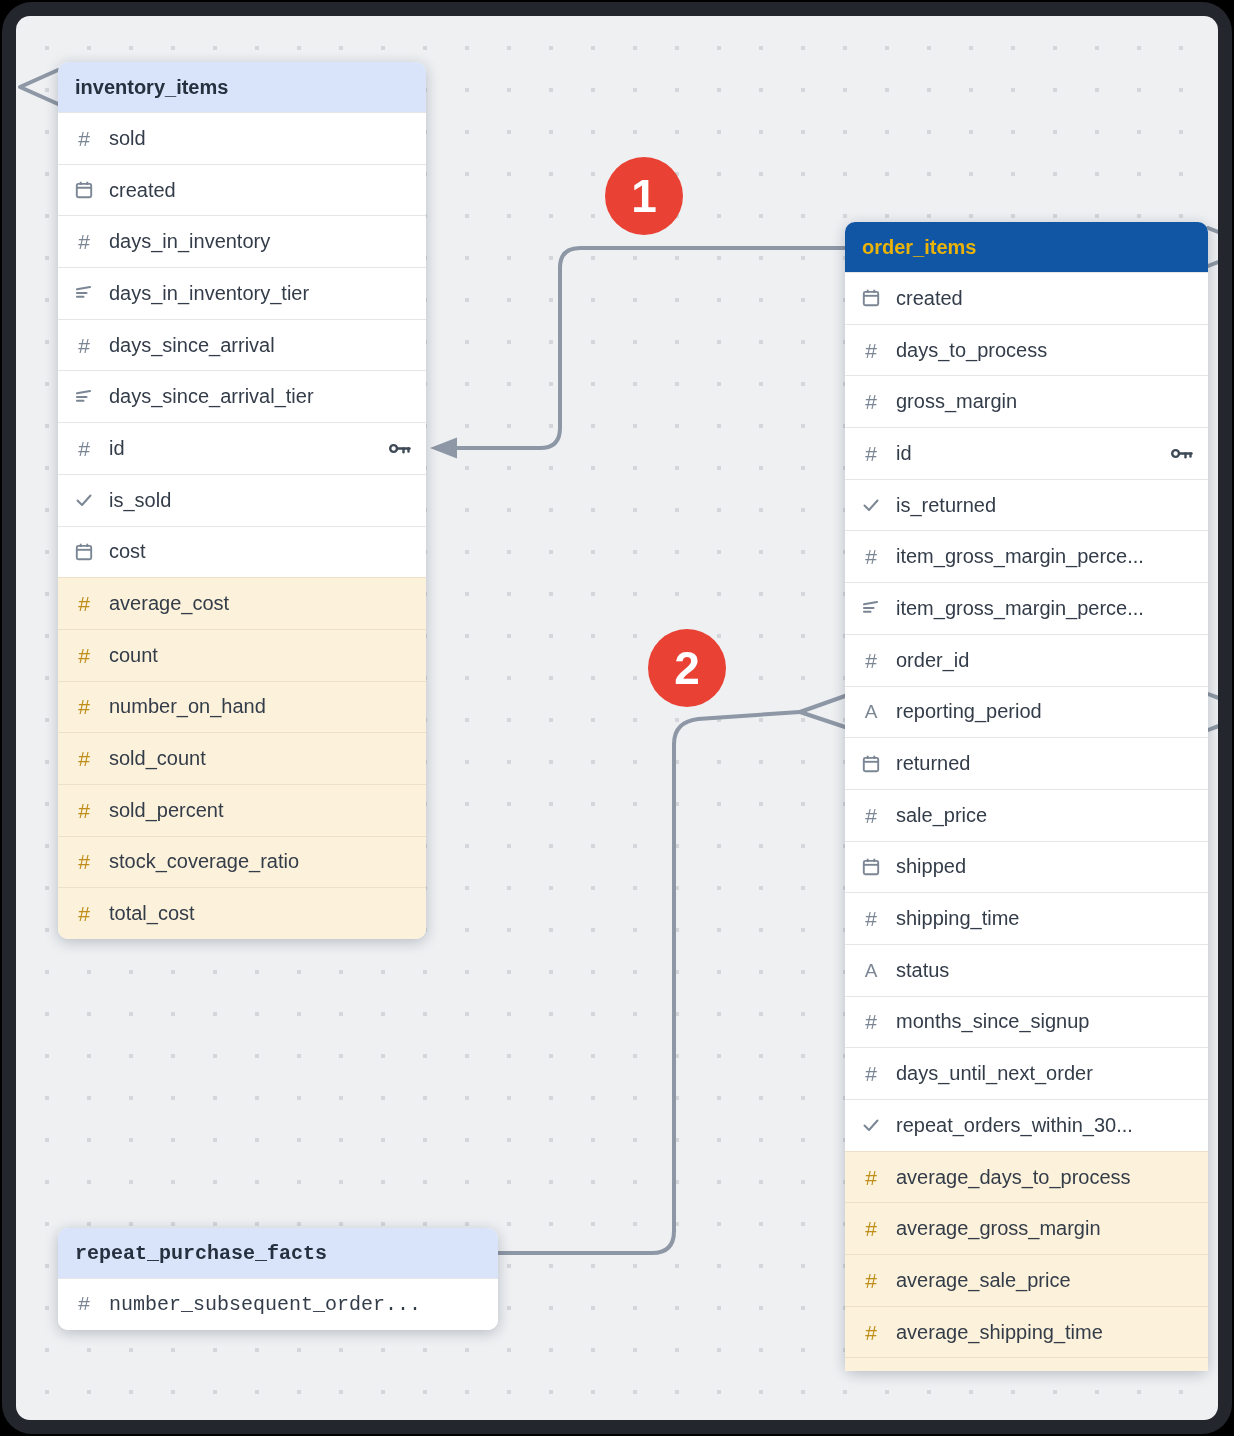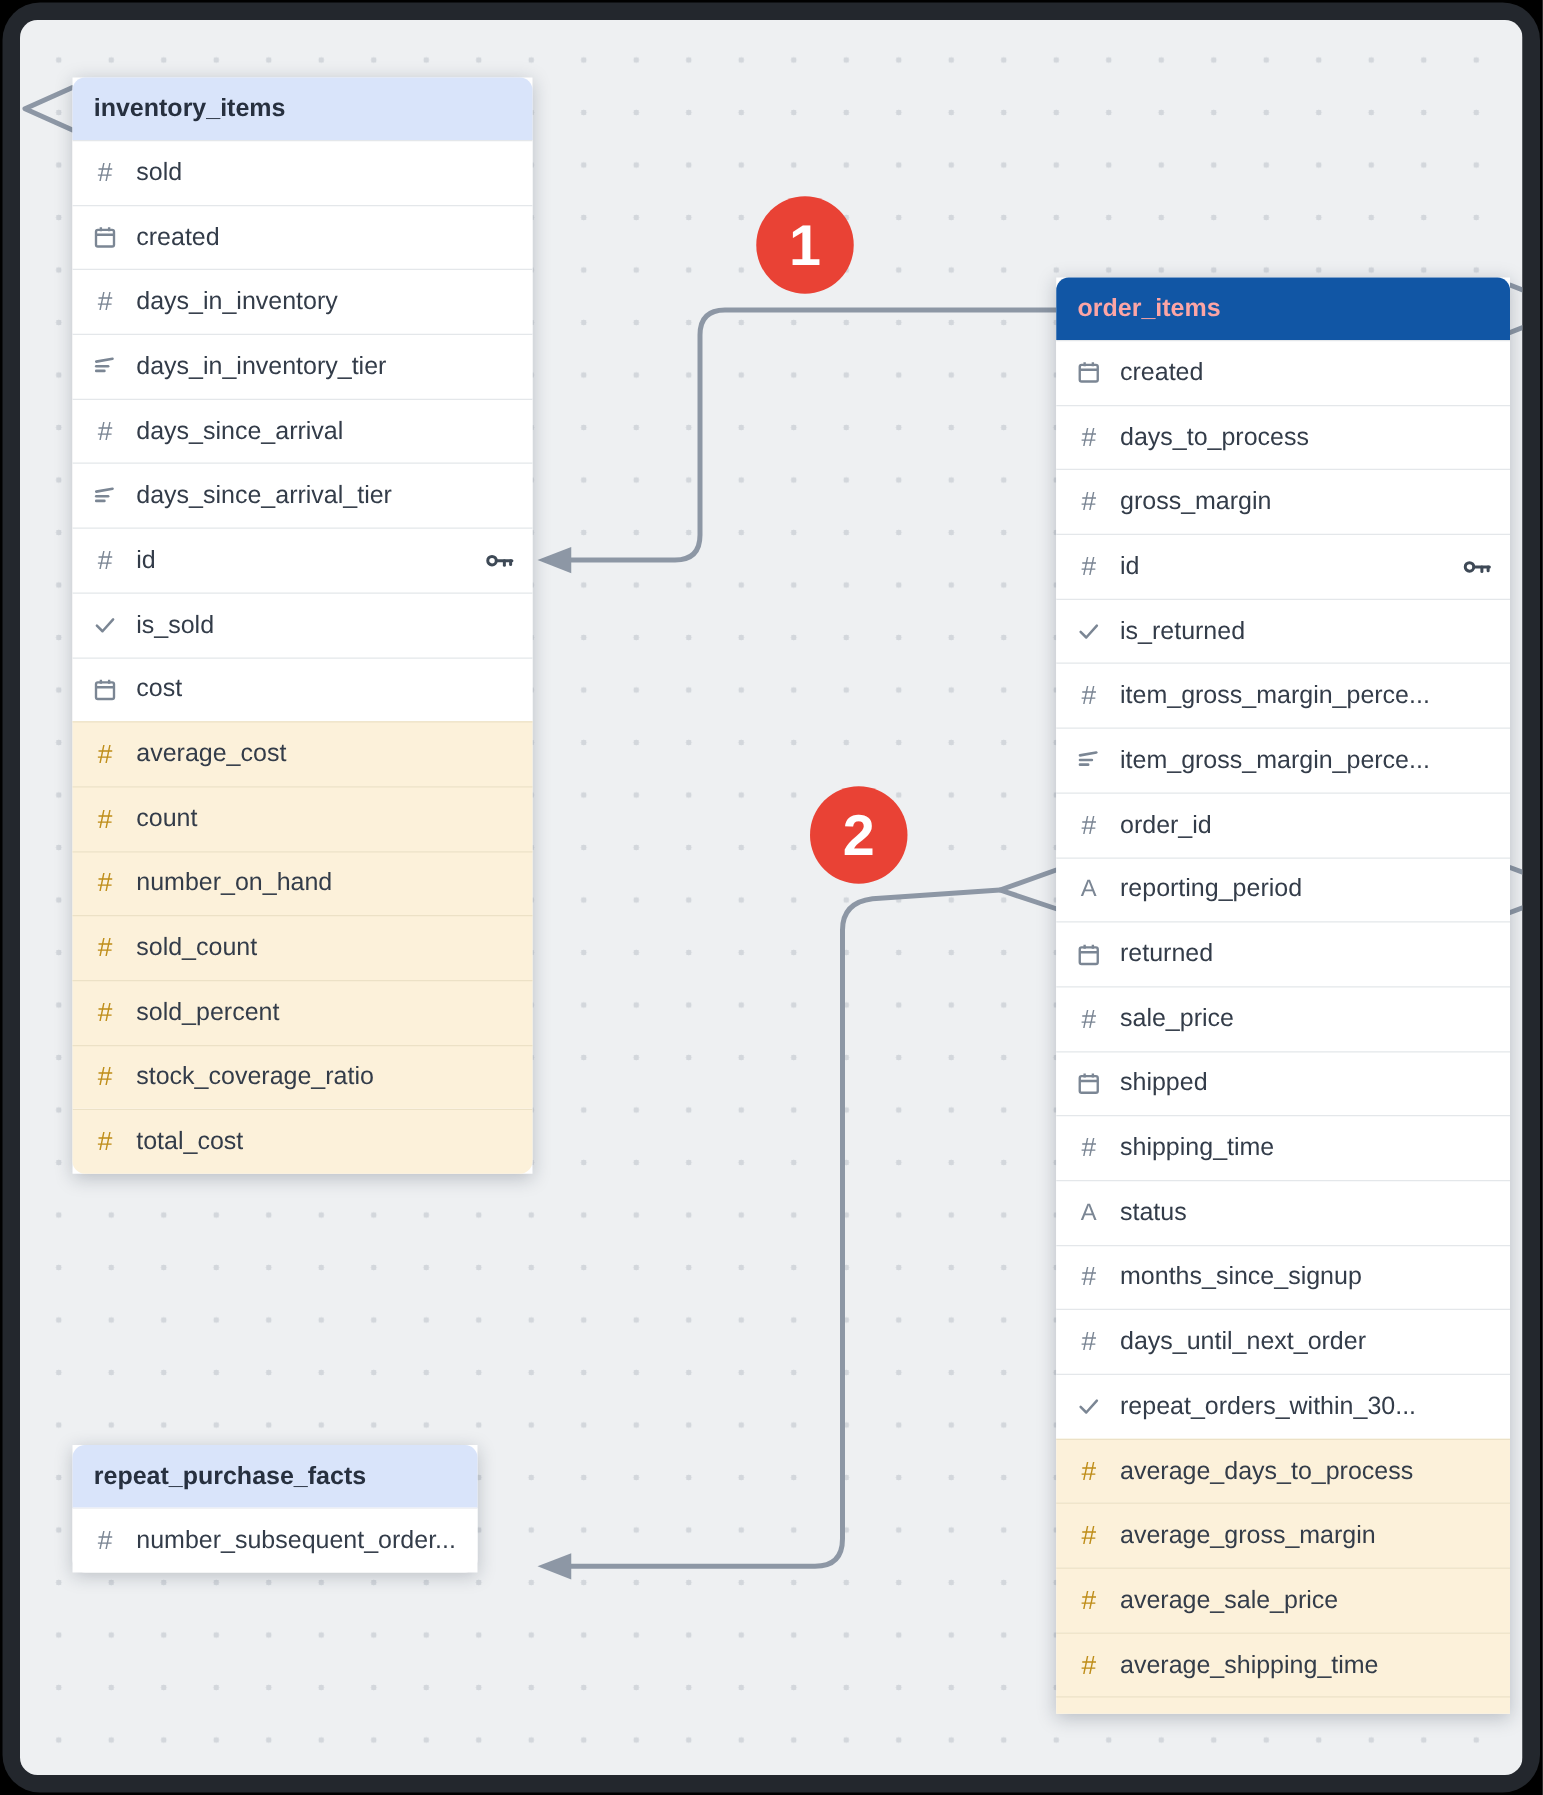--- a/index.html
+++ b/index.html
@@ -7,30 +7,30 @@
   #stage { position:relative; width:1234px; height:1436px; background:#000; overflow:hidden; }
   .frame { position:absolute; inset:2px; background:#23272d; border-radius:30px; }
   .canvas {
     position:absolute; inset:16px; border-radius:14px; overflow:hidden;
     background-color:#eef0f2;
     background-image:radial-gradient(circle, #d3d7dc 2.2px, rgba(0,0,0,0) 2.5px);
     background-size:42px 42px; background-position:10px 11px;
   }
   .wires { position:absolute; left:0; top:0; pointer-events:none; }
 
-  .table { position:absolute; background:#fff; border-radius:0;
+  .table { position:absolute; background:#fff; border-radius:10px;
            box-shadow:0 3px 14px rgba(25,35,55,.25); }
   #t-inventory { left:42px; top:46px;  width:368px; }
   #t-order     { left:829px; top:206px; width:363px; }
-  #t-repeat    { left:42px; top:1140px; width:324px; }
+  #t-repeat    { left:42px; top:1212px; width:440px;font-family:Liberation Mono, monospace; }
 
   .table-header { height:50px; display:flex; align-items:center; padding:0 17px;
                   border-radius:10px 10px 0 0; font-size:20px; font-weight:bold; }
   .table.tinted  .table-header { background:#d9e4fa; color:#27303f; }
-  .table.selected .table-header { background:#1156a5; color:#fca5a5; }
+  .table.selected .table-header { background:#1156a5; color:#eab308; }
 
   .row { height:51.7px; display:flex; align-items:center; padding:0 14px 0 15px;
          font-size:20px; color:#333c49; background:#fff; border-top:1px solid #e4e7ea;
          box-sizing:border-box; }
   .row.measure { background:#fcf1da; border-top-color:#ece1c6; }
   .row.filler  { height:14px; }
   .table.rounded-bottom .row:last-child { border-radius:0 0 10px 10px; }
 
   .f-icon { width:22px; height:22px; margin-right:14px; flex:0 0 auto;
             display:flex; align-items:center; justify-content:center;

